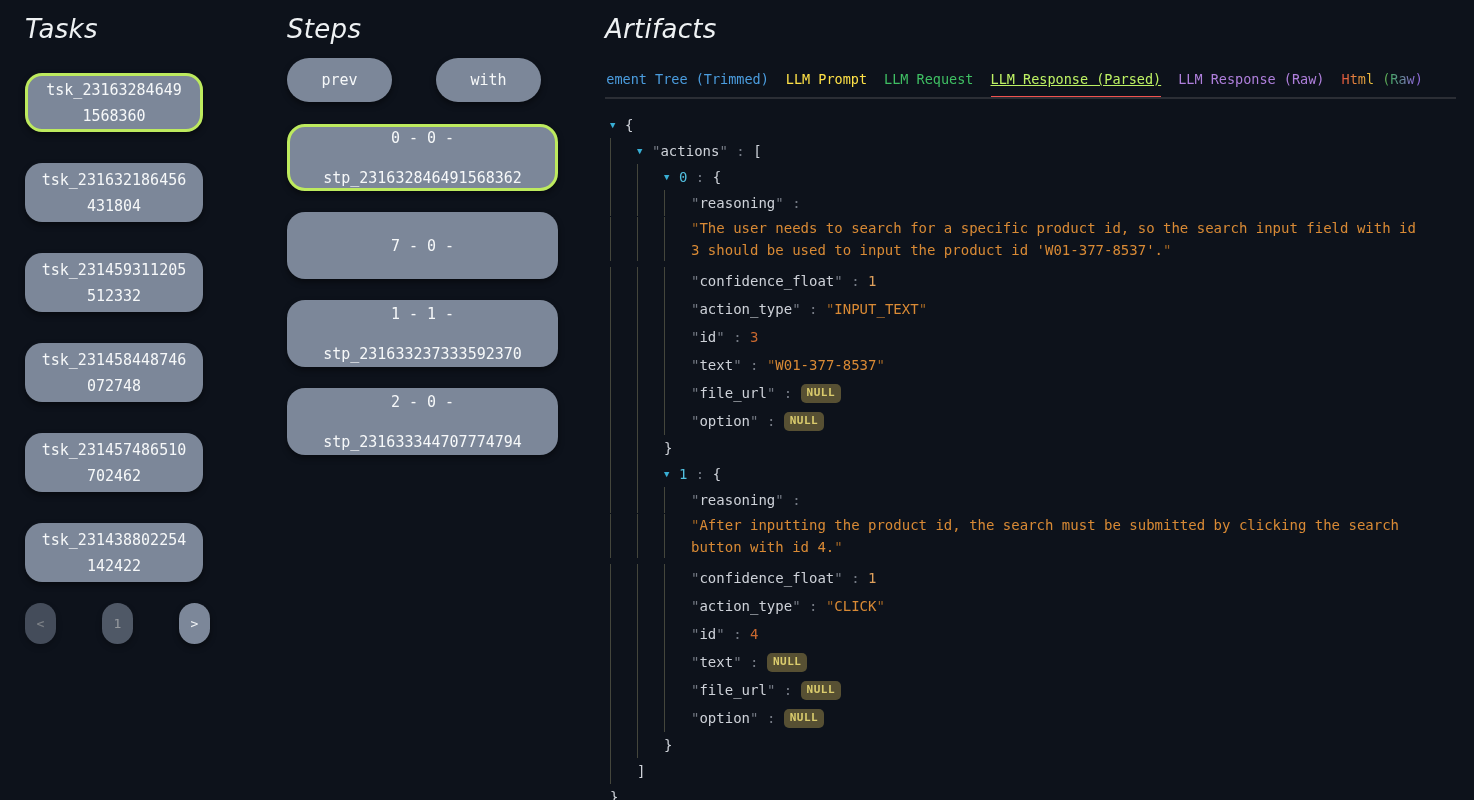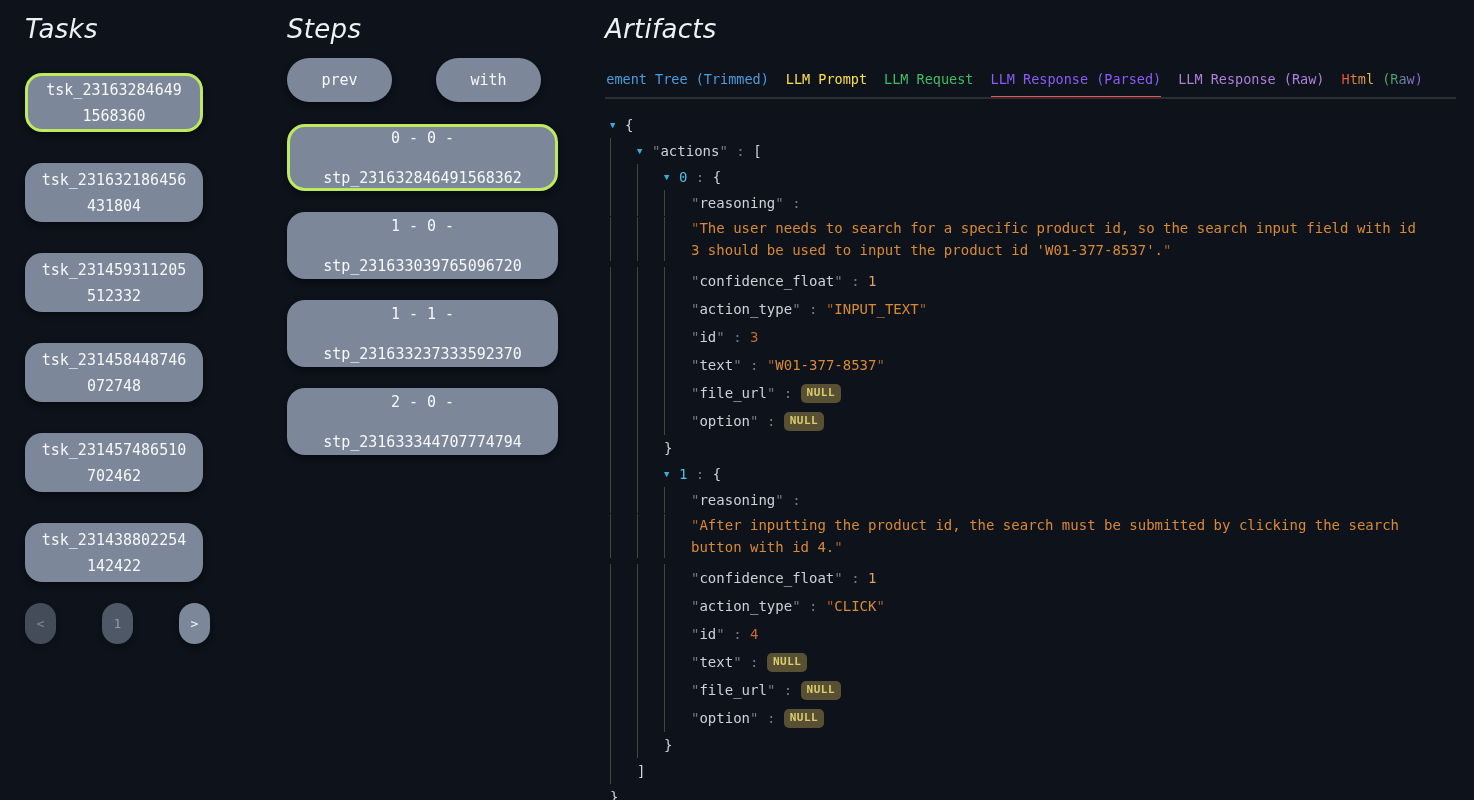--- a/index.html
+++ b/index.html
@@ -129,42 +129,41 @@
   <div class="navrow">
     <button class="pill nav-btn">prev</button>
     <button class="pill nav-btn">with</button>
   </div>
   <div class="step-list">
       <button class="pill step-btn selected">
         <span class="">0 - 0 -</span>
         <span class="">stp_231632846491568362</span>
       </button>
       <button class="pill step-btn">
-        <span class="">1 - 0 -</span>
-        <span class="">stp_231633039765096720</span>
+        <span class="">7 - 0 -</span>
       </button>
       <button class="pill step-btn">
         <span class="">1 - 1 -</span>
         <span class="">stp_231633237333592370</span>
       </button>
       <button class="pill step-btn">
         <span class="">2 - 0 -</span>
         <span class="">stp_231633344707774794</span>
       </button>
     </div>
 </section>
 
 <section class="artifacts-col">
   <h1 class="col-title">Artifacts</h1>
   <div class="tabbar">
     <div class="tabs">
         <div class="tab" style="color: rgb(75, 157, 223);">Element Tree (Trimmed)</div>
         <div class="tab" style="color: #fde047;">LLM Prompt</div>
         <div class="tab" style="color: rgb(63, 191, 99);">LLM Request</div>
-        <div class="tab active" style="color: #8b5cf6;">LLM Response (Parsed)</div>
+        <div class="tab active" style="color: #bef264; text-decoration: underline;">LLM Response (Parsed)</div>
         <div class="tab" style="color: rgb(175, 127, 220);">LLM Response (Raw)</div>
         <div class="tab rainbow" style="background-image: linear-gradient(90deg, rgb(226, 84, 62) 0%, rgb(234, 196, 62) 38%, rgb(67, 169, 95) 58%, rgb(143, 107, 216) 90%);">Html (Raw)</div>
       </div>
   </div>
   <div class="json-tree">
       <div class="jline open">
         <span class="arrow">▼</span>
         <span class="brace">{</span>
       </div>
       <div class="jline open">

